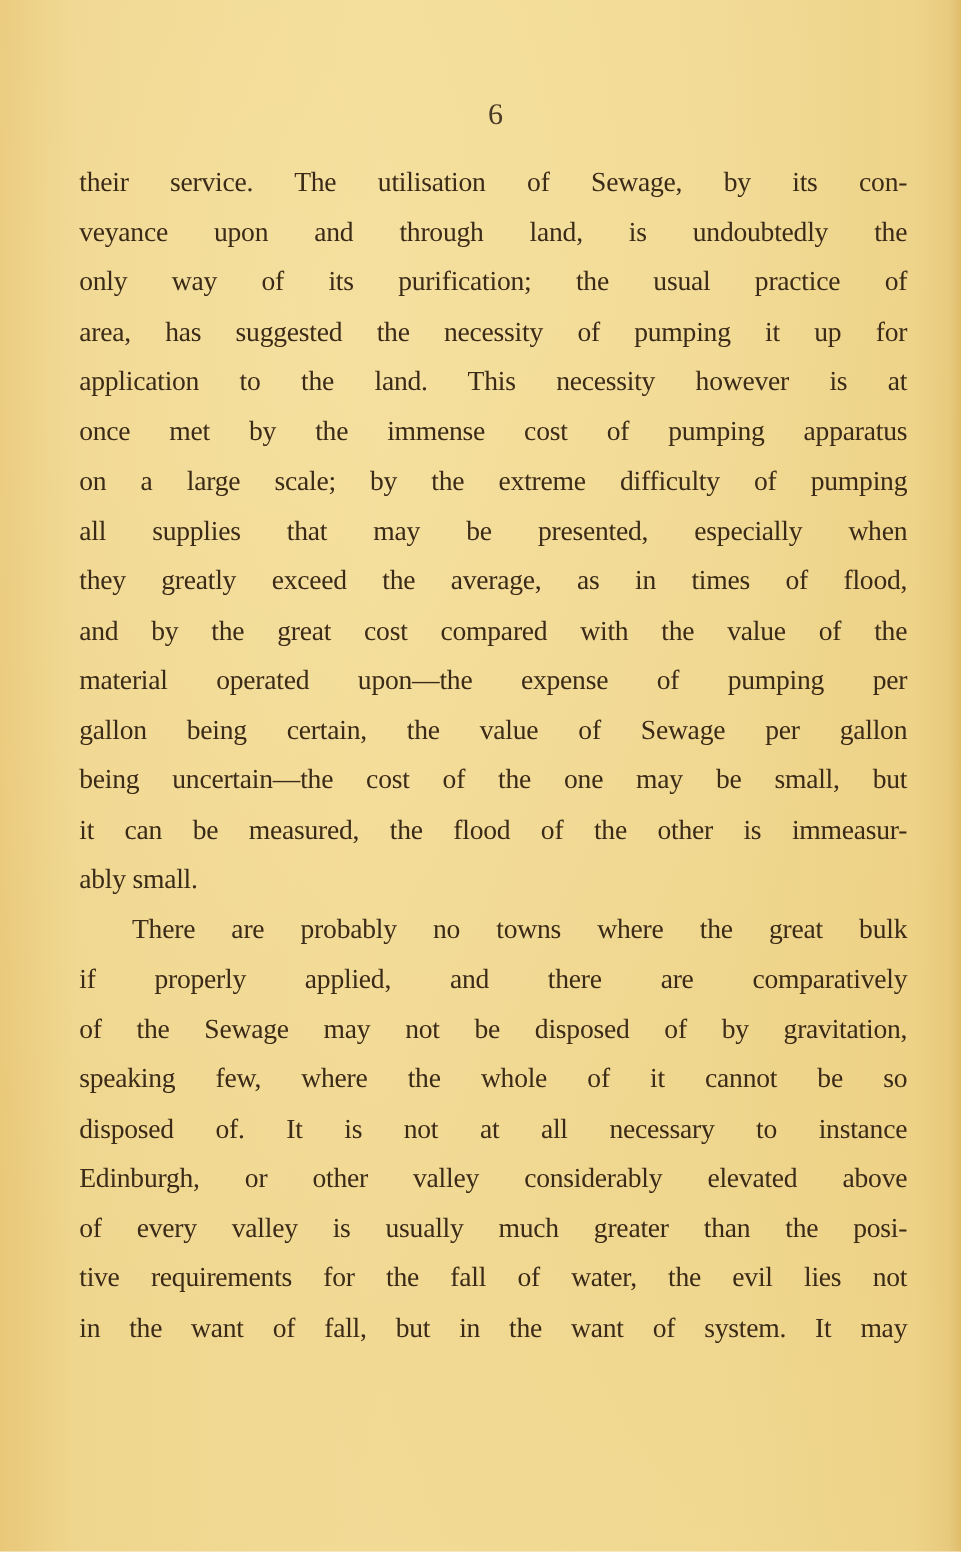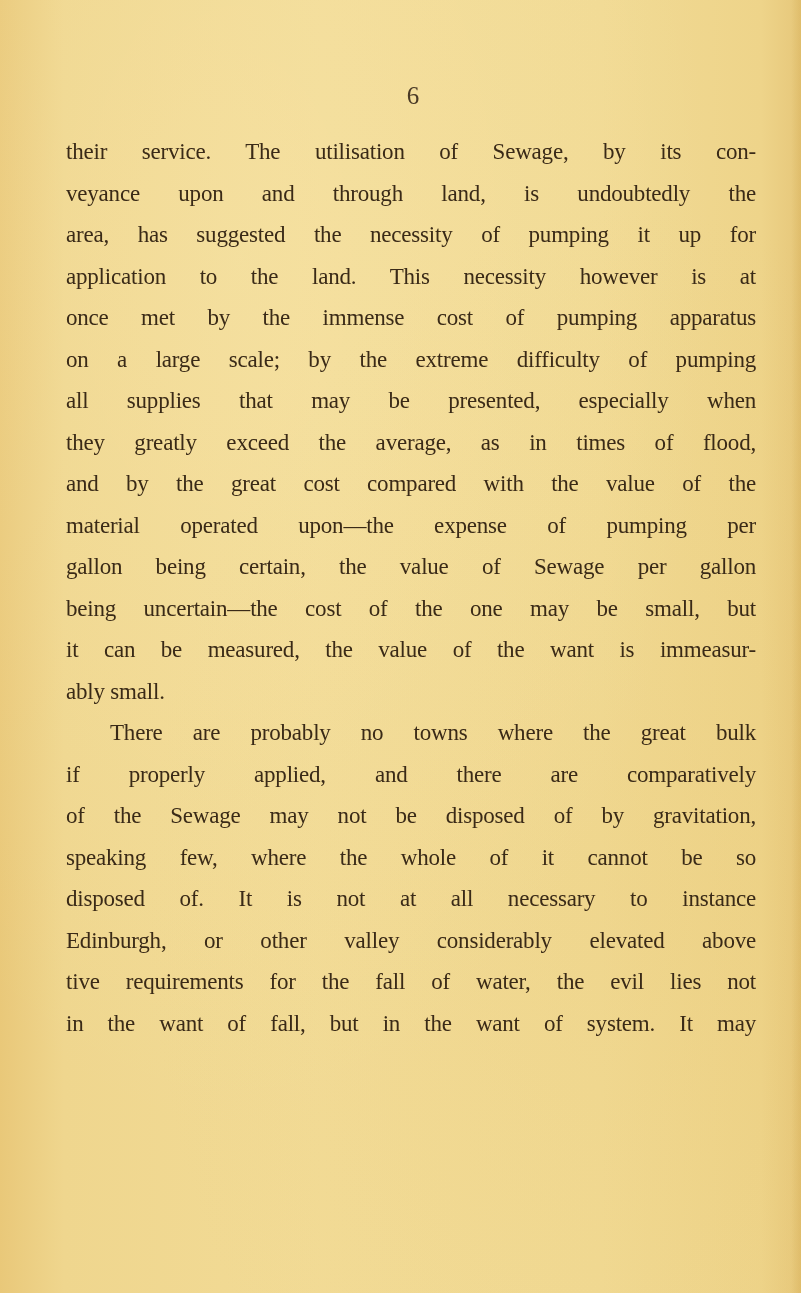--- a/index.html
+++ b/index.html
@@ -70,37 +70,39 @@
 
 <div class="page">
   <div class="right-edge"></div>
 
   <div class="page-number">6</div>
 
   <div class="body-text">
     <div class="paragraph">
       <span class="line">their service. The utilisation of Sewage, by its con-</span>
       <span class="line">veyance upon and through land, is undoubtedly the</span>
+      <span class="line">only way of its purification; the usual practice of</span>
       <span class="line">area, has suggested the necessity of pumping it up for</span>
       <span class="line">application to the land. This necessity however is at</span>
       <span class="line">once met by the immense cost of pumping apparatus</span>
       <span class="line">on a large scale; by the extreme difficulty of pumping</span>
       <span class="line">all supplies that may be presented, especially when</span>
       <span class="line">they greatly exceed the average, as in times of flood,</span>
       <span class="line">and by the great cost compared with the value of the</span>
       <span class="line">material operated upon—the expense of pumping per</span>
       <span class="line">gallon being certain, the value of Sewage per gallon</span>
       <span class="line">being uncertain—the cost of the one may be small, but</span>
-      <span class="line">it can be measured, the value of the want is immeasur-</span>
+      <span class="line">it can be measured, the flood of the other is immeasur-</span>
       <span class="line last">ably small.</span>
     </div>
     <div class="paragraph">
       <span class="line indent">There are probably no towns where the great bulk</span>
       <span class="line">if properly applied, and there are comparatively</span>
       <span class="line">of the Sewage may not be disposed of by gravitation,</span>
       <span class="line">speaking few, where the whole of it cannot be so</span>
       <span class="line">disposed of. It is not at all necessary to instance</span>
       <span class="line">Edinburgh, or other valley considerably elevated above</span>
+      <span class="line">of every valley is usually much greater than the posi-</span>
       <span class="line">tive requirements for the fall of water, the evil lies not</span>
       <span class="line">in the want of fall, but in the want of system. It may</span>
     </div>
   </div>
 </div>
 
 </body></html>

